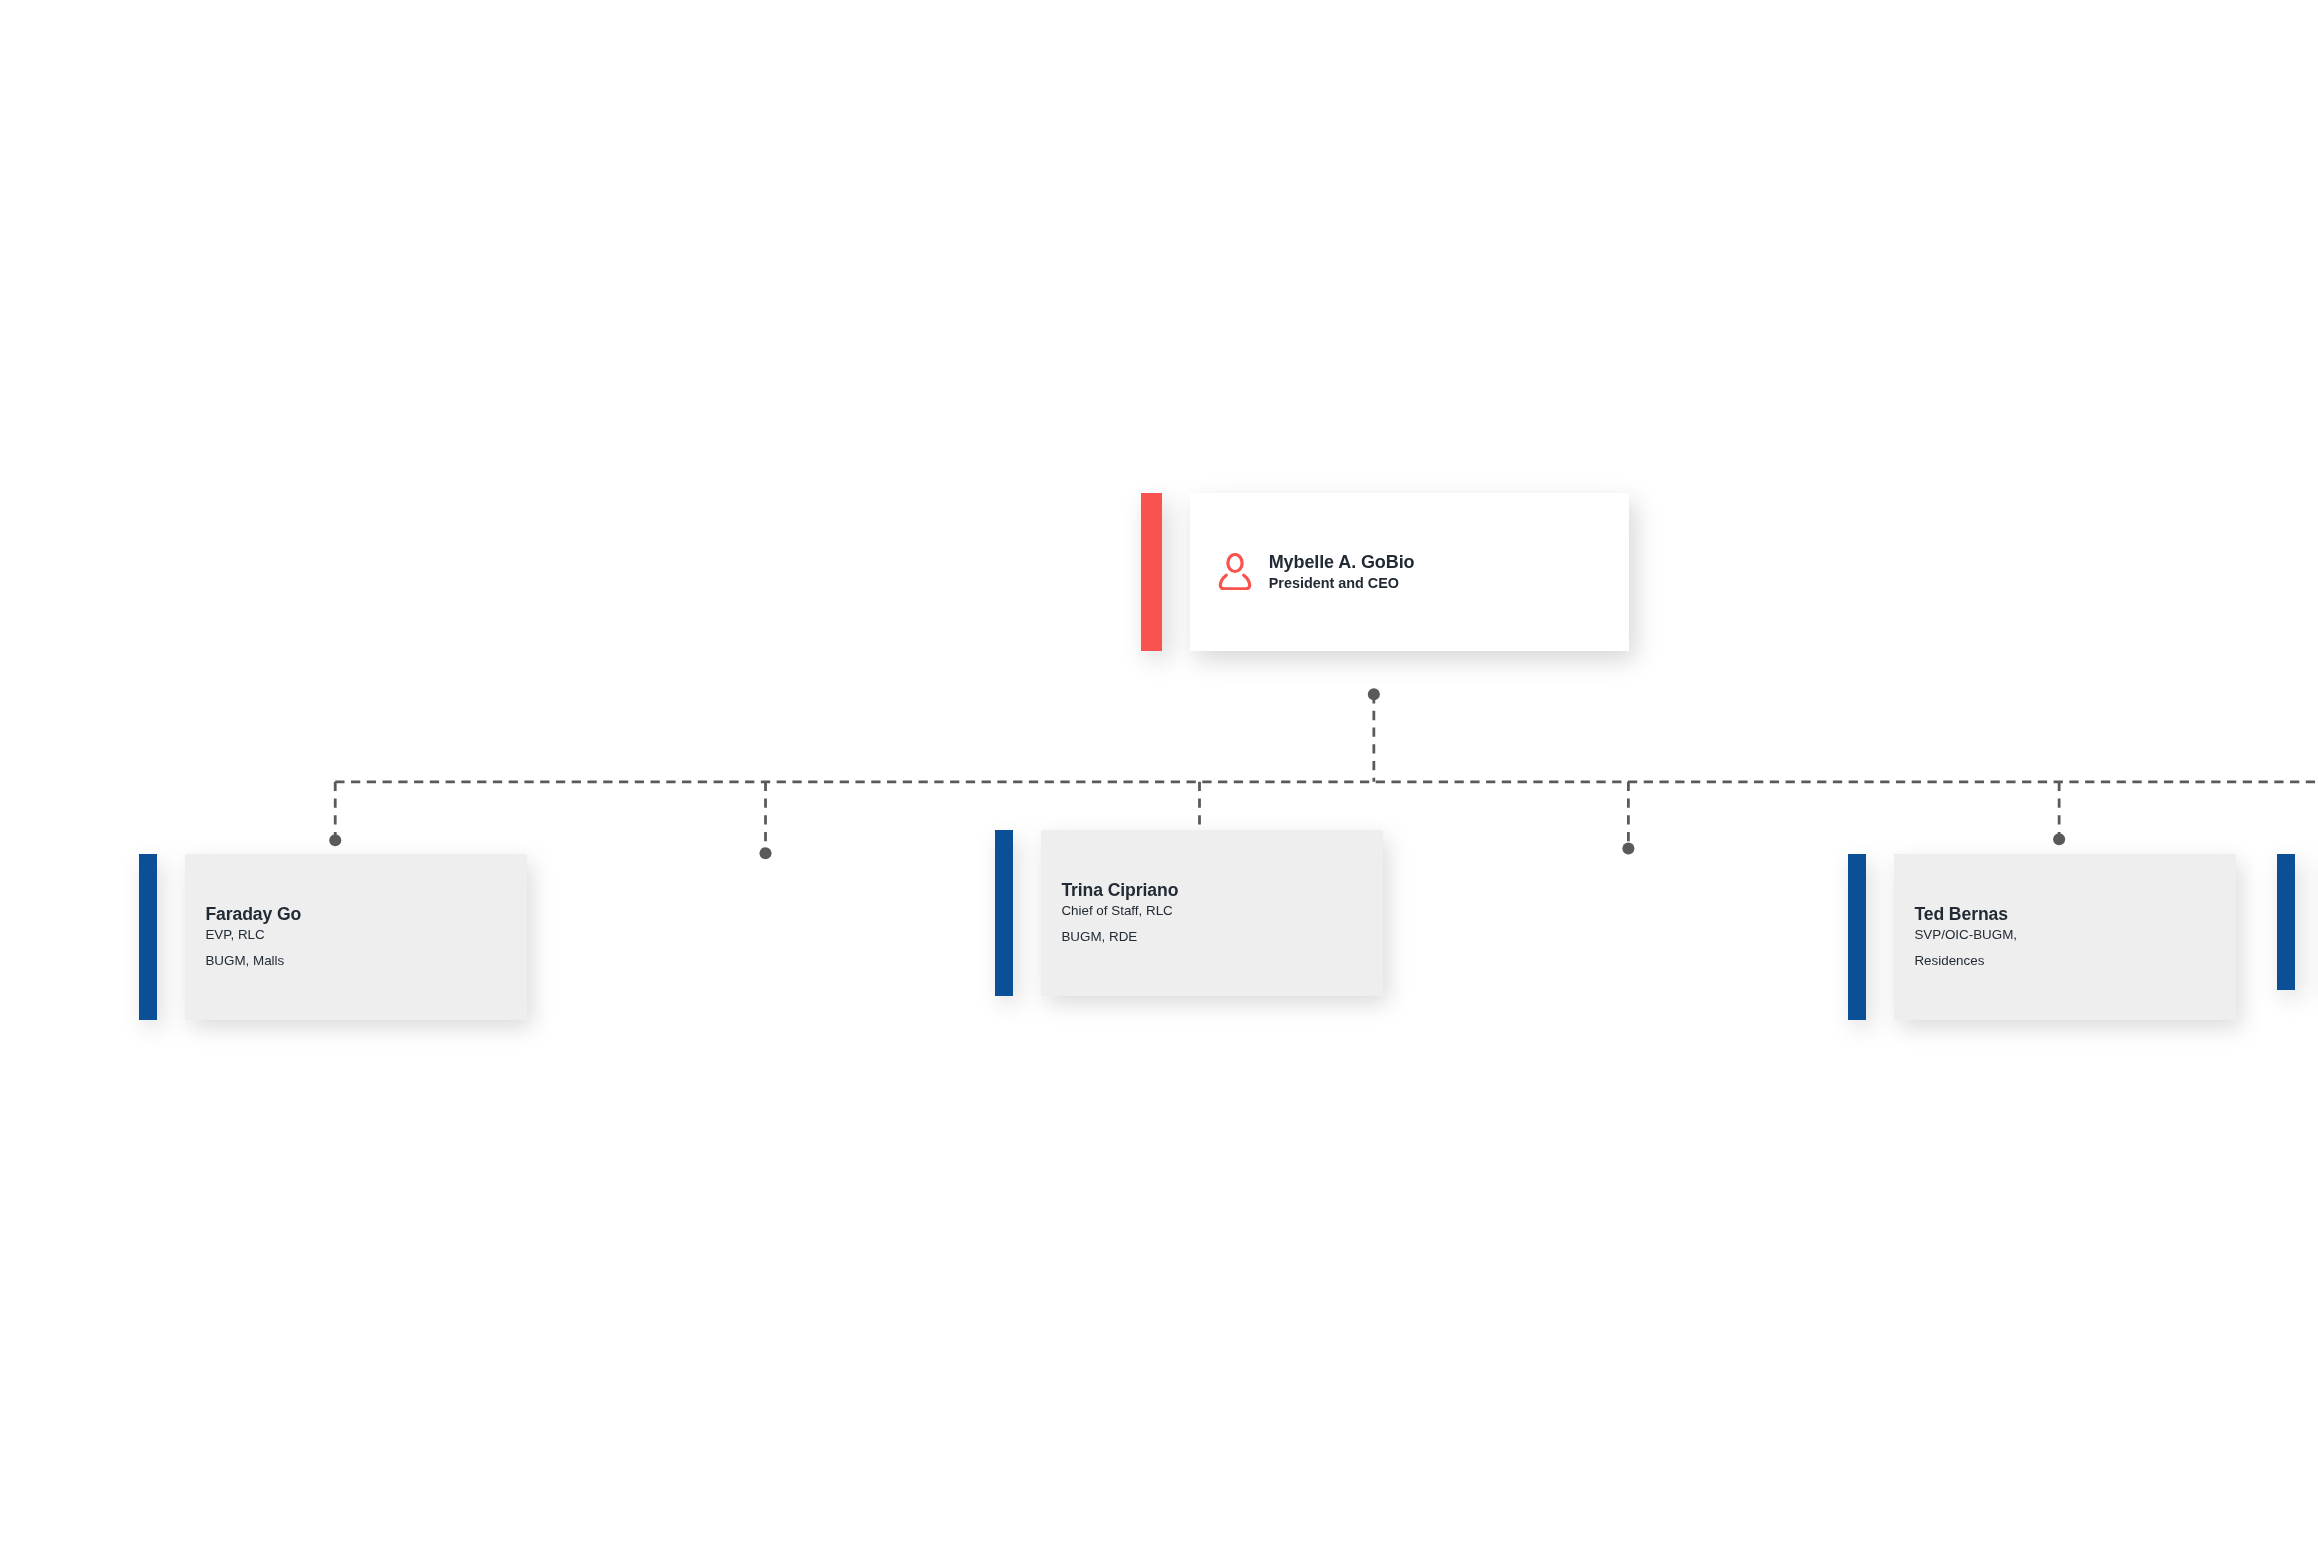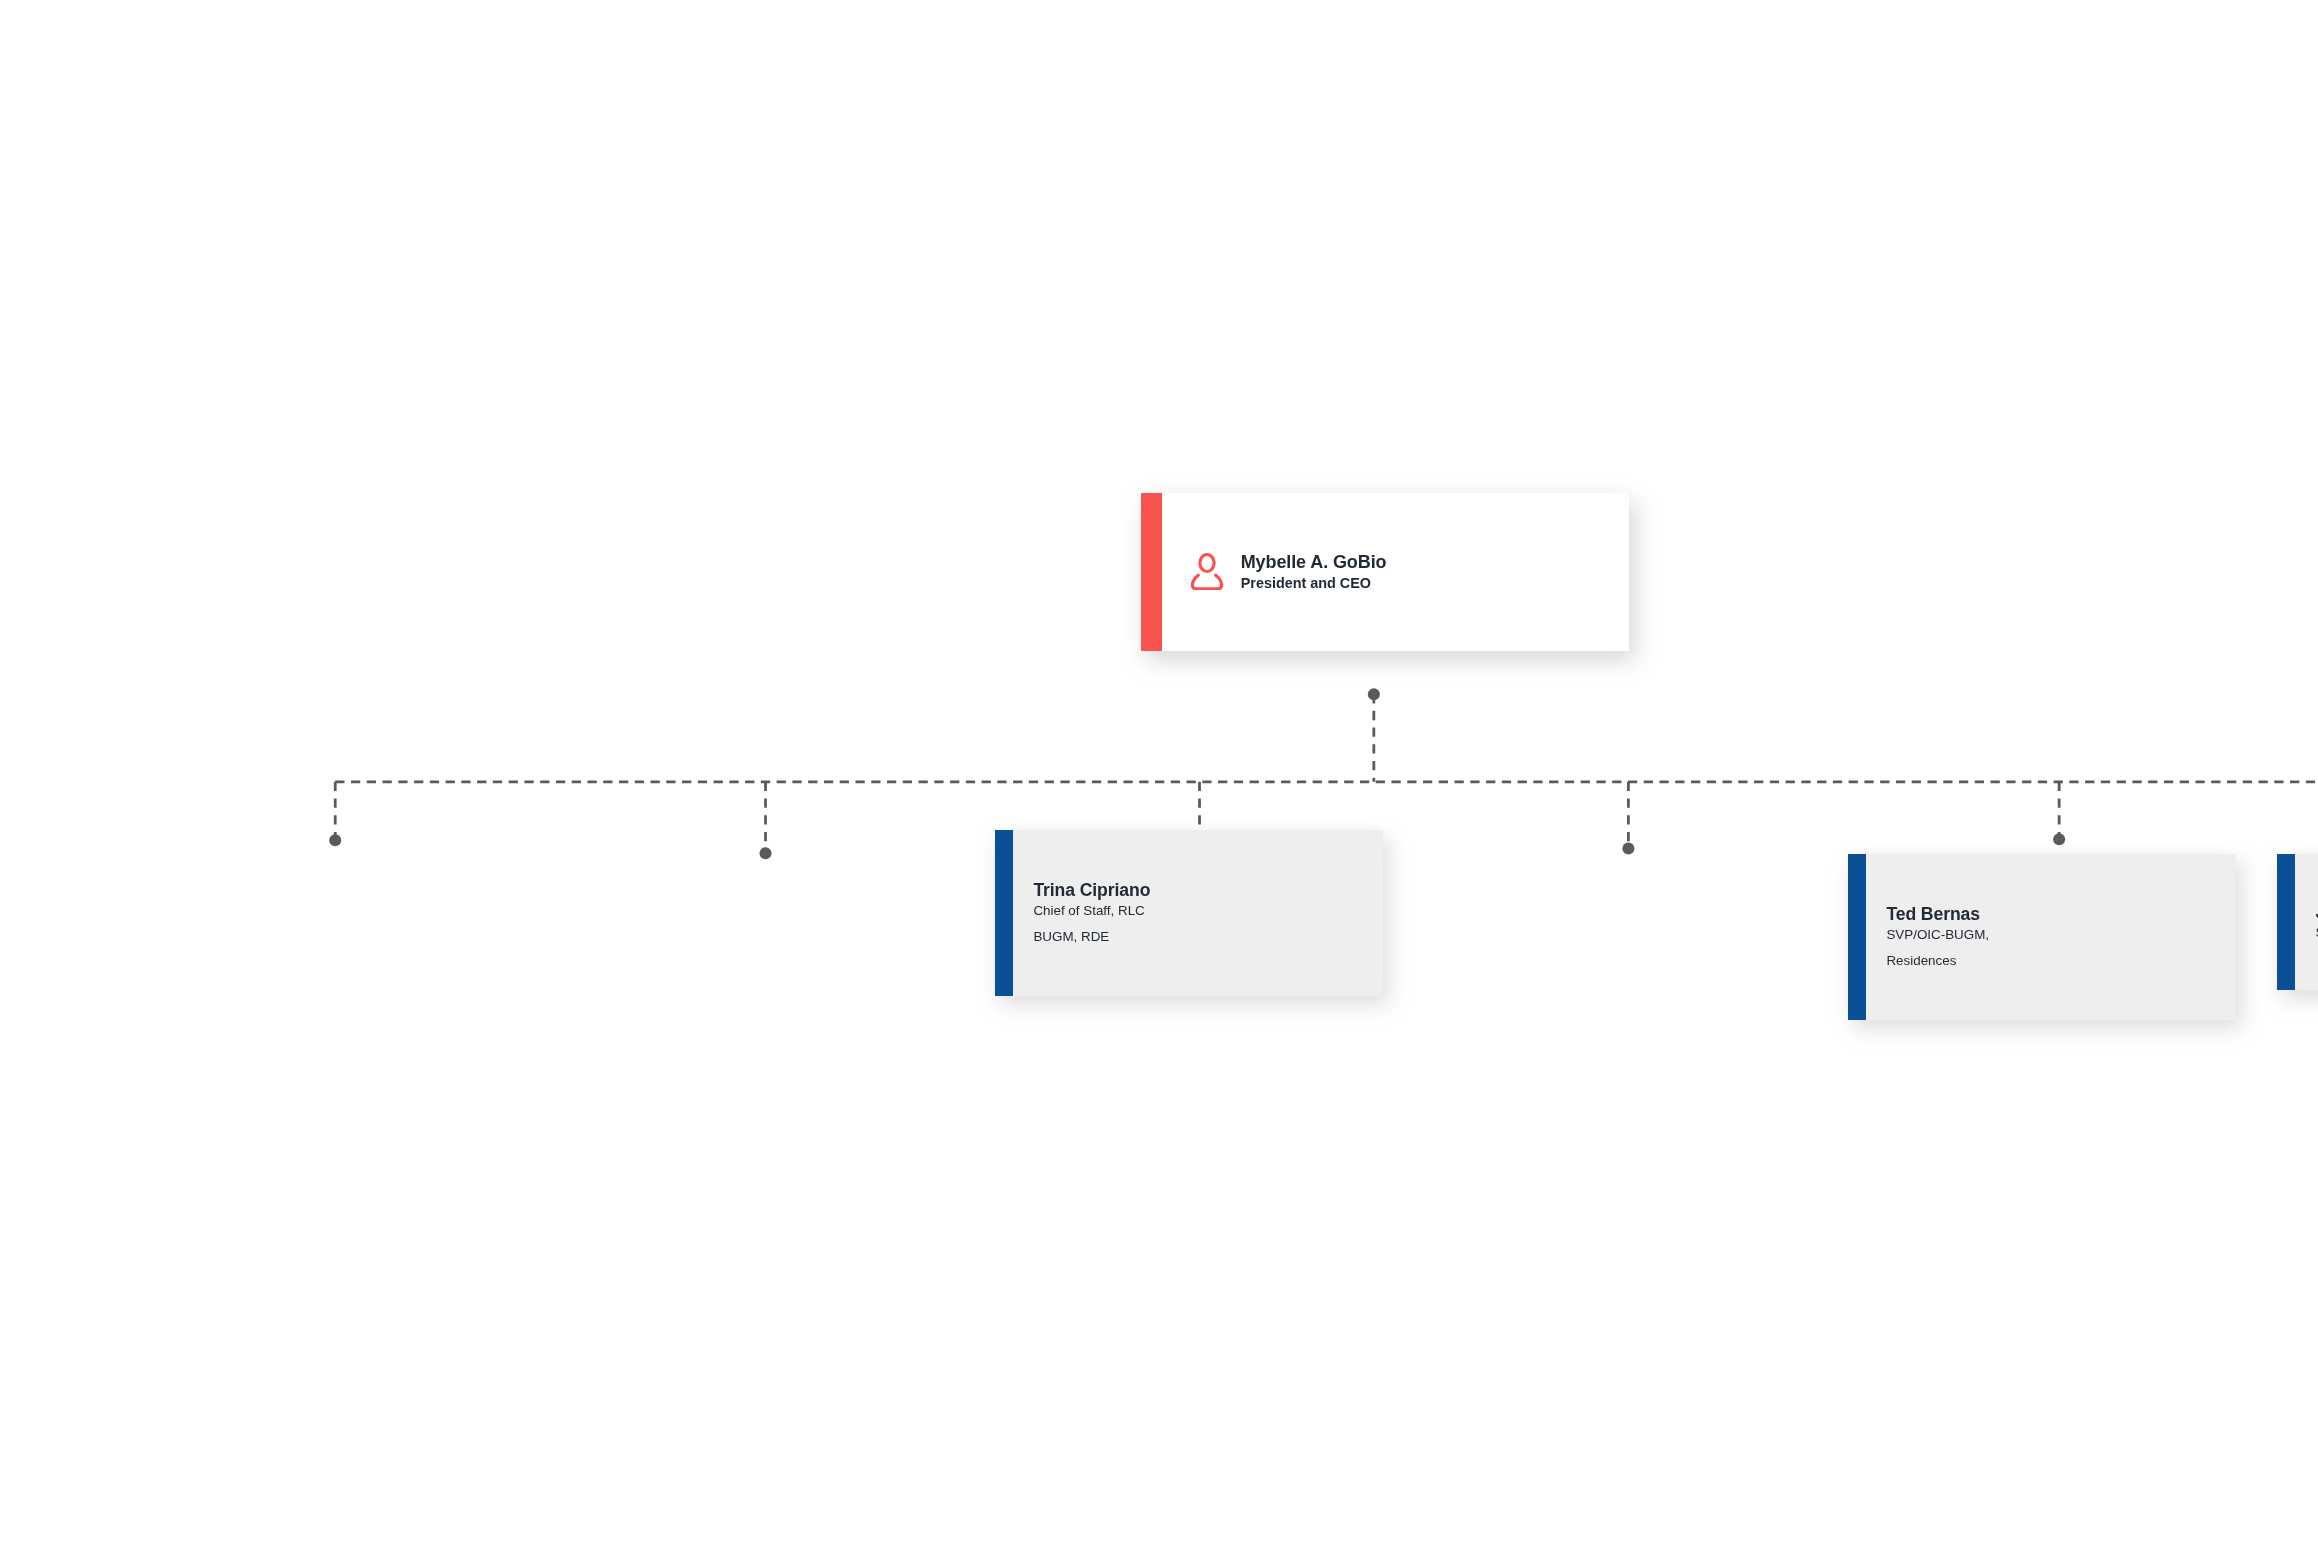--- a/index.html
+++ b/index.html
@@ -30,20 +30,21 @@
     height: 1565px;
     pointer-events: none;
   }
 
   
   .node {
     position: absolute;
     display: flex;
     align-items: stretch;
     box-sizing: border-box;
+    gap: 28px;
   }
   .node-accent {
     flex: 0 0 auto;
     height: 100%;
   }
   .node-body {
     flex: 1 1 auto;
     position: relative;
     display: flex;
     align-items: center;
@@ -172,20 +173,30 @@
           <path d="M18 48 C8 56 5 64 5 70 a8 8 0 0 0 8 8 h48 a8 8 0 0 0 8 -8 c0 -6 -3 -14 -13 -22" fill="none" stroke="#f9534f" stroke-width="7" stroke-linecap="round"></path>
         </svg>
         <div class="root-text">
           <div class="root-name">Mybelle A. GoBio</div>
           <div class="root-title">President and CEO</div>
         </div>
       </div>
     </div>
   </div>
 
+  <div class="node leaf" style="left:139px; top:854px; width:388px; height:166px;">
+    <div class="node-accent"></div>
+    <div class="node-body">
+      <div class="leaf-text">
+        <div class="leaf-name">Faraday Go</div>
+        <div class="leaf-line">EVP, RLC</div>
+        <div class="leaf-line second">BUGM, Malls</div>
+      </div>
+    </div>
+  </div>
 
 
   <div class="node leaf" style="left:995px; top:830px; width:388px; height:166px;">
     <div class="node-accent"></div>
     <div class="node-body">
       <div class="leaf-text">
         <div class="leaf-name">Trina Cipriano</div>
         <div class="leaf-line">Chief of Staff, RLC</div>
         <div class="leaf-line second">BUGM, RDE</div>
       </div>

